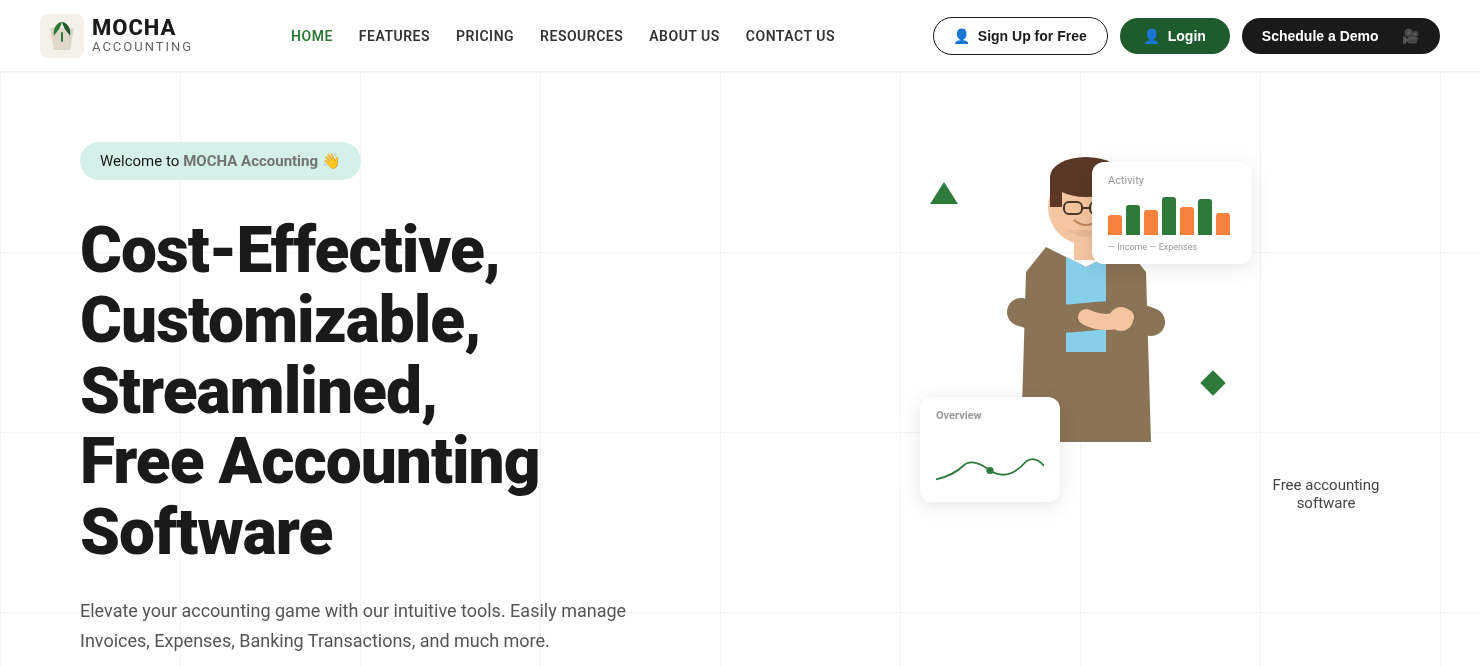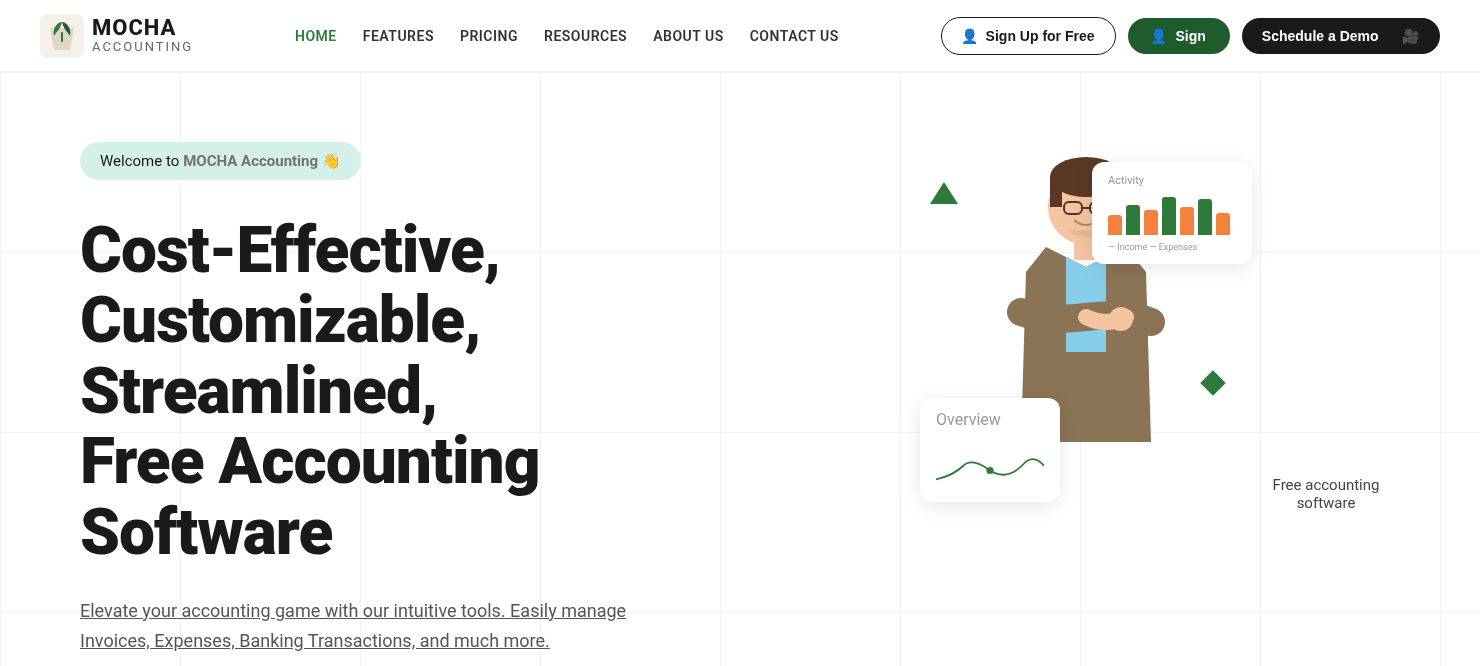--- a/index.html
+++ b/index.html
@@ -197,21 +197,20 @@
       margin-bottom: 28px;
       letter-spacing: -1px;
     }
 
     .hero-description {
       font-size: 18px;
       color: #555;
       line-height: 1.65;
       margin-bottom: 36px;
       max-width: 580px;
-      text-decoration: underline;
     }
 
     
     .hero-right {
       position: relative;
       z-index: 1;
       width: 480px;
       display: flex;
       flex-direction: row;
       align-items: flex-end;
@@ -268,23 +267,24 @@
       left: 0;
       background: #fff;
       border-radius: 12px;
       padding: 12px 16px;
       box-shadow: 0 4px 20px rgba(0,0,0,0.1);
       width: 140px;
       z-index: 5;
     }
 
     .overview-title {
-      font-size: 16px;
+      font-size: 11px;
       color: #999;
-      margin-bottom: 17px;
+      margin-bottom: 24px;
+      font-weight: bold;
     }
 
     .overview-chart {
       width: 100%;
       height: 40px;
     }
 
     
     .shape-triangle-green {
       position: absolute;
@@ -371,21 +371,21 @@
     </li>
   </ul>
 
   <div class="nav-actions">
     <button class="btn-signup">
       <span class="user-icon">👤</span>
       <span>Sign Up for Free</span>
     </button>
     <button class="btn-login">
       <span class="user-icon">👤</span>
-      <span>Sign</span>
+      <span>Login</span>
     </button>
     <button class="btn-schedule">
       <span>Schedule a Demo</span>
       <span>🎥</span>
     </button>
   </div>
 </nav>
 
 <section class="hero">
 

